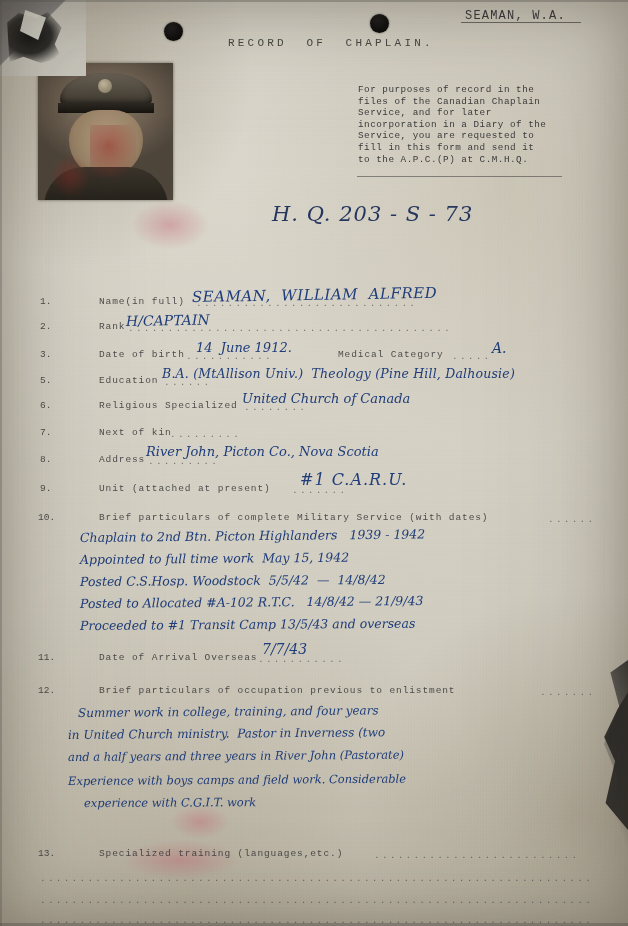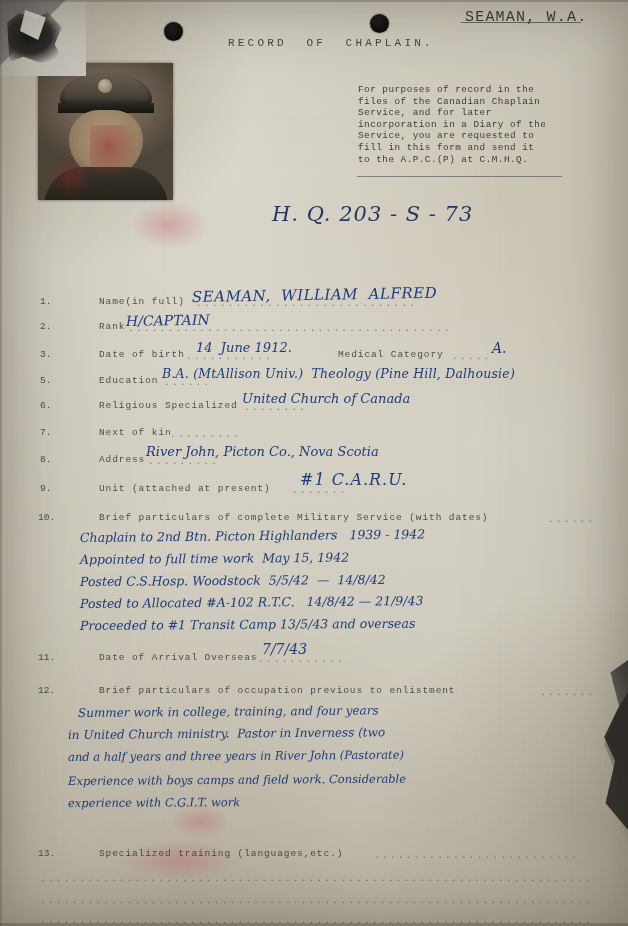--- a/index.html
+++ b/index.html
@@ -65,21 +65,21 @@
     color: #3a3a3c;
     opacity: 0.88;
   }
 
   
   .hdr-name {
     position: absolute;
     top: 9px;
     left: 465px;
     font-family: "Liberation Mono", monospace;
-    font-size: 15px;
+    font-size: 12px;
     letter-spacing: 1.2px;
     color: #38383a;
   }
   .hdr-underline {
     position: absolute;
     top: 22px;
     left: 461px;
     width: 120px;
     height: 1px;
     background: #4a4a48;
@@ -354,21 +354,21 @@
   <div class="dots" style="left:258px;top:654px;">...........</div>
   <div class="hand" style="left:262px;top:641px;font-size:14px;">7/7/43</div>
 
   <div class="num" style="left:38px;top:685px;">12.</div>
   <div class="typed" style="left:84px;top:685px;">Brief particulars of occupation previous to enlistment</div>
   <div class="dots" style="left:540px;top:687px;">.......</div>
   <div class="hand" style="left:78px;top:706px;font-size:12px;transform:rotate(-0.5deg);">Summer work in college, training, and four years</div>
   <div class="hand" style="left:68px;top:728px;font-size:12px;transform:rotate(-0.5deg);">in United Church ministry.  Pastor in Inverness (two</div>
   <div class="hand" style="left:68px;top:750px;font-size:11.5px;transform:rotate(-0.4deg);">and a half years and three years in River John (Pastorate)</div>
   <div class="hand" style="left:68px;top:774px;font-size:11.5px;transform:rotate(-0.4deg);">Experience with boys camps and field work. Considerable</div>
-  <div class="hand" style="left:68px;top:796px;font-size:11.5px;transform:rotate(-0.3deg);">experience with C.G.I.T. work</div>
+  <div class="hand" style="left:84px;top:796px;font-size:11.5px;transform:rotate(-0.3deg);">experience with C.G.I.T. work</div>
 
   <div class="num" style="left:38px;top:848px;">13.</div>
   <div class="typed" style="left:84px;top:848px;">Specialized training (languages,etc.)</div>
   <div class="dots" style="left:374px;top:850px;">..........................</div>
   <div class="dots" style="left:40px;top:873px;">......................................................................</div>
   <div class="dots" style="left:40px;top:895px;">......................................................................</div>
   <div class="dots" style="left:40px;top:915px;">......................................................................</div>
 
   <div class="vignette"></div>
 </div>

